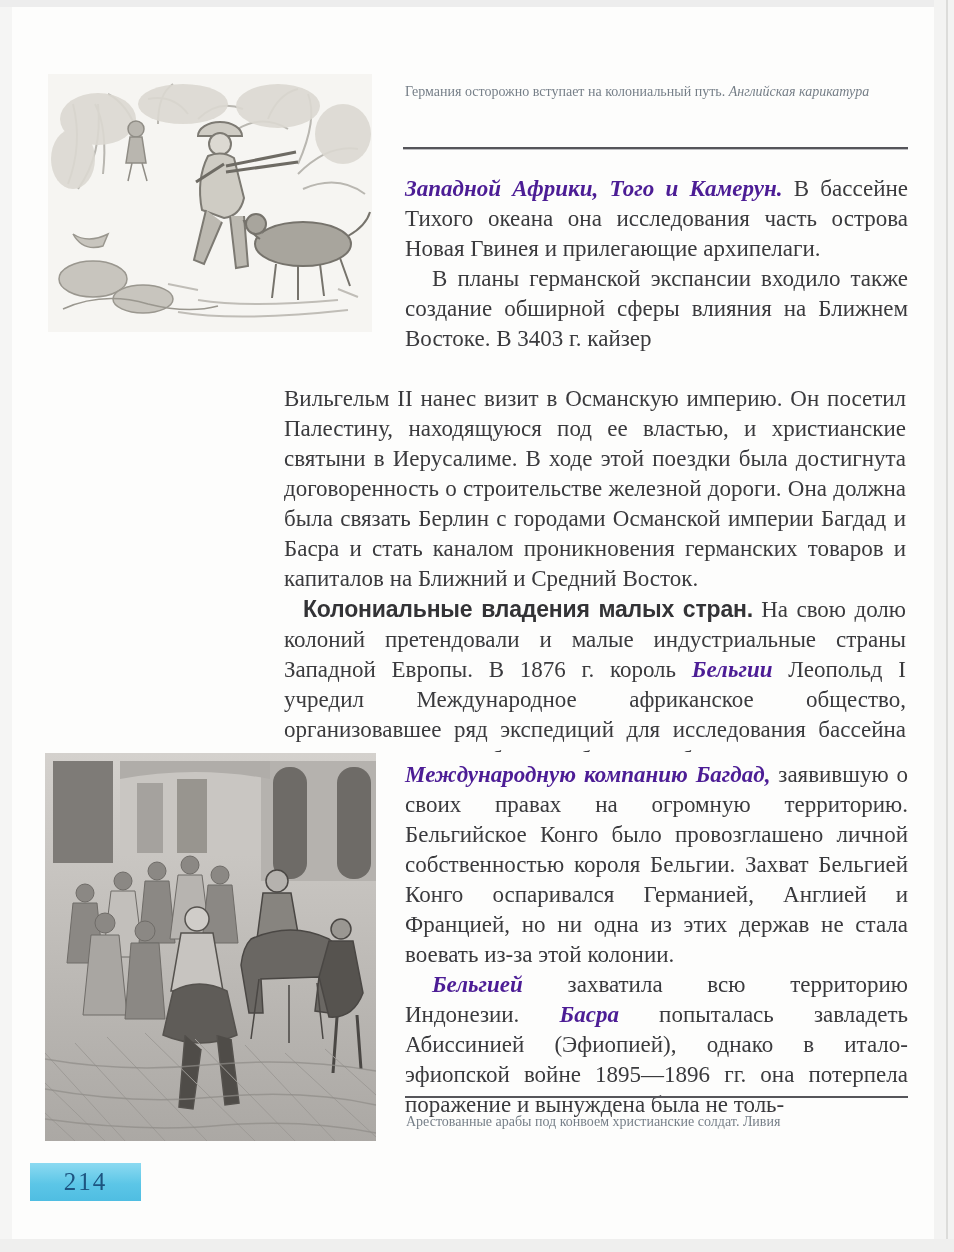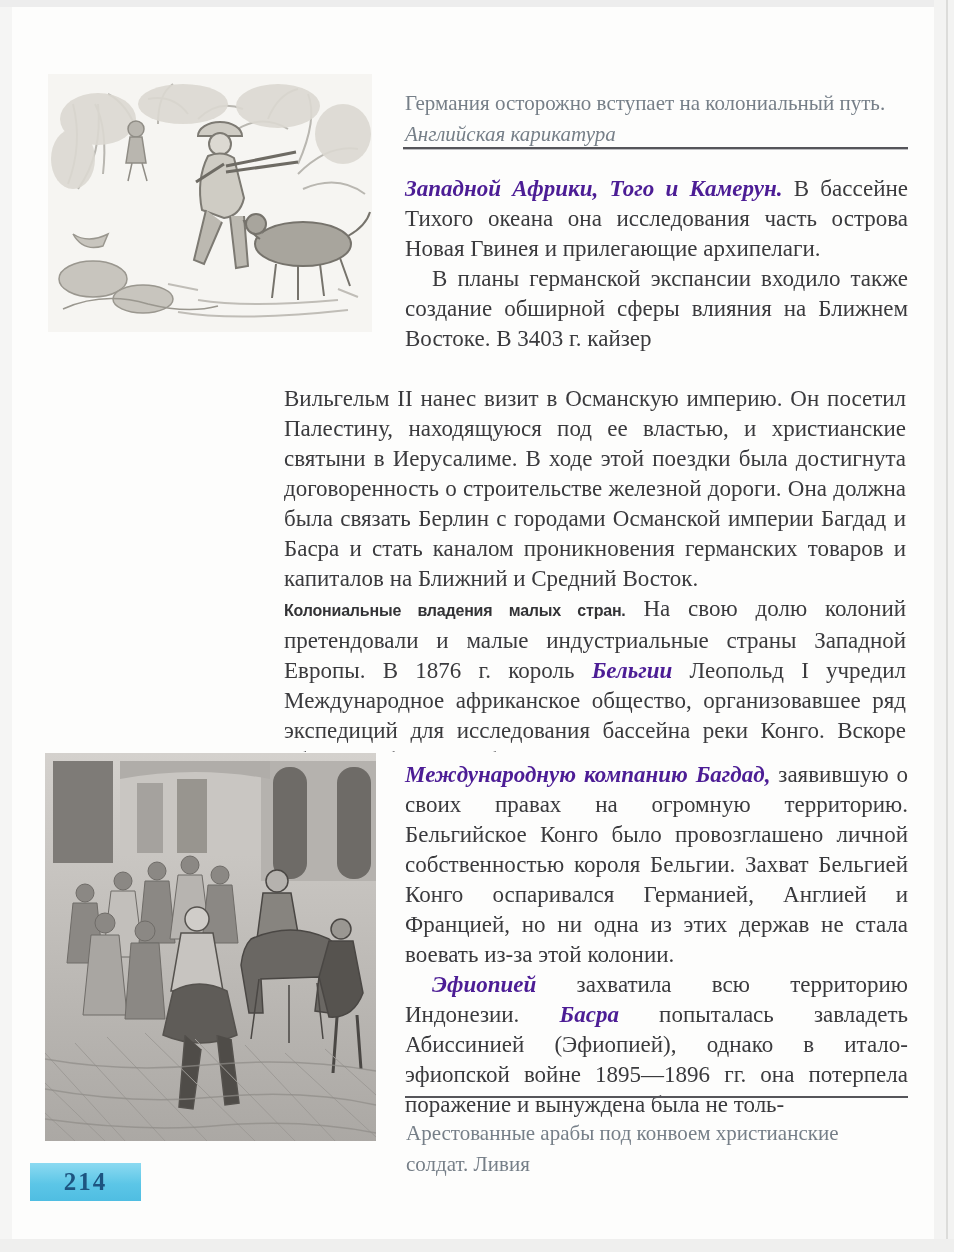--- a/index.html
+++ b/index.html
@@ -15,23 +15,22 @@
   }
   
   .edge-top{position:absolute;left:0;top:0;width:954px;height:7px;background:#ededed;}
   .edge-bottom{position:absolute;left:0;top:1239px;width:954px;height:13px;background:#efefee;}
   .edge-right{position:absolute;left:934px;top:0;width:20px;height:1252px;background:#f3f3f2;}
   .edge-right-line{position:absolute;left:946px;top:0;width:2px;height:1252px;background:#dcdcda;}
   .edge-left{position:absolute;left:0;top:0;width:12px;height:1252px;background:#f5f5f4;}
 
   
   .caption{
-    color:#767f88;font-size:21px;line-height:31px;
-    font-family:"Liberation Serif", serif;
-    margin-top:12px;
+    color:#767f88;font-size:14px;line-height:31px;
+    font-family:"Liberation Serif", serif;
   }
   #top-caption{position:absolute;left:405px;top:76px;width:505px;}
   #bottom-caption{position:absolute;left:406px;top:1106px;width:500px;}
 
   .rule{position:absolute;height:2px;background:#55555a;}
   #rule-top{left:403px;top:147px;width:505px;border-bottom:1px solid #bdbdc0;}
   #rule-bottom{left:405px;top:1096px;width:503px;}
 
   
   .bodytext{
@@ -40,42 +39,43 @@
     font-family:"Liberation Serif", serif;
   }
   .bodytext p{margin:0;}
   .indent{text-indent:27px;}
   #block-a{position:absolute;left:405px;top:174px;width:503px;}
   #block-b{position:absolute;left:284px;top:384px;width:622px;height:368px;overflow:hidden;}
   #block-c{position:absolute;left:405px;top:760px;width:503px;}
   .bi{font-weight:bold;font-style:italic;color:#4c1d95;}
   .sans-heading{
     font-family:"Liberation Sans", sans-serif;
-    font-weight:bold;font-size:16px;color:#333336;
+    font-weight:bold;font-size:23px;color:#333336;
     letter-spacing:-0.2px;
+    margin-left:19px;
   }
 
   
   #cartoon-image{
     position:absolute;left:48px;top:74px;width:324px;height:258px;
     background:#f6f5f2;
   }
   #photo-image{
     position:absolute;left:45px;top:753px;width:331px;height:388px;
     background:#c2bfbb;
   }
 
   
   #page-number-tab{
     position:absolute;left:30px;top:1163px;width:111px;height:38px;
     background:linear-gradient(#8cdaf1,#5cc6e7 55%,#4fbde2);
     display:flex;align-items:center;justify-content:center;
   }
   #page-number-tab .num{
-    color:#1d5480;font-size:25px;font-weight:bold;
+    color:#1d5480;font-size:25px;font-weight:normal;
     font-family:"Liberation Serif", serif;
     letter-spacing:2px;
   }
 </style>
 </head>
 <body>
 
 <div id="page">
 
   <div class="edge-left"></div>
@@ -148,21 +148,21 @@
     <p class="indent">В планы германской экспансии входило также создание обширной сферы влияния на Ближнем Востоке. В 3403 г. кайзер</p>
   </div>
 
   <div id="block-b" class="bodytext">
     <p>Вильгельм II нанес визит в Османскую империю. Он посетил Палестину, находящуюся под ее властью, и христианские святыни в Иерусалиме. В ходе этой поездки была достигнута договоренность о строительстве железной дороги. Она должна была связать Берлин с городами Османской империи Багдад и Басра и стать каналом проникновения германских товаров и капиталов на Ближний и Средний Восток.</p>
     <p><span class="sans-heading">Колониальные владения малых стран.</span><span> На свою долю колоний претендовали и малые индустриальные страны Западной Европы. В 1876 г. король </span><span class="bi">Бельгии</span><span> Леопольд I учредил Международное африканское общество, организовавшее ряд экспедиций для исследования бассейна реки Конго. Вскоре общество было преобразовано в</span></p>
   </div>
 
   <div id="block-c" class="bodytext">
     <p><span class="bi">Международную компанию Багдад,</span><span> заявившую о своих правах на огромную территорию. Бельгийское Конго было провозглашено личной собственностью короля Бельгии. Захват Бельгией Конго оспаривался Германией, Англией и Францией, но ни одна из этих держав не стала воевать из-за этой колонии.</span></p>
-    <p class="indent"><span class="bi">Эфиопией</span><span> захватила всю территорию Индонезии. </span><span class="bi">Басра</span><span> попыталась завладеть Абиссинией (Эфиопией), однако в итало-эфиопской войне 1895—1896 гг. она потерпела поражение и вынуждена была не толь-</span></p>
+    <p class="indent"><span class="bi">Бельгией</span><span> захватила всю территорию Индонезии. </span><span class="bi">Басра</span><span> попыталась завладеть Абиссинией (Эфиопией), однако в итало-эфиопской войне 1895—1896 гг. она потерпела поражение и вынуждена была не толь-</span></p>
   </div>
 
   <div id="photo-image">
     <svg width="331" height="388" viewBox="0 0 331 388" xmlns="http://www.w3.org/2000/svg">
       <defs>
         <linearGradient id="phbg" x1="0" y1="0" x2="0" y2="1">
           <stop offset="0" stop-color="#d4d1cd"></stop>
           <stop offset="0.55" stop-color="#bdbab6"></stop>
           <stop offset="1" stop-color="#aba8a4"></stop>
         </linearGradient>

